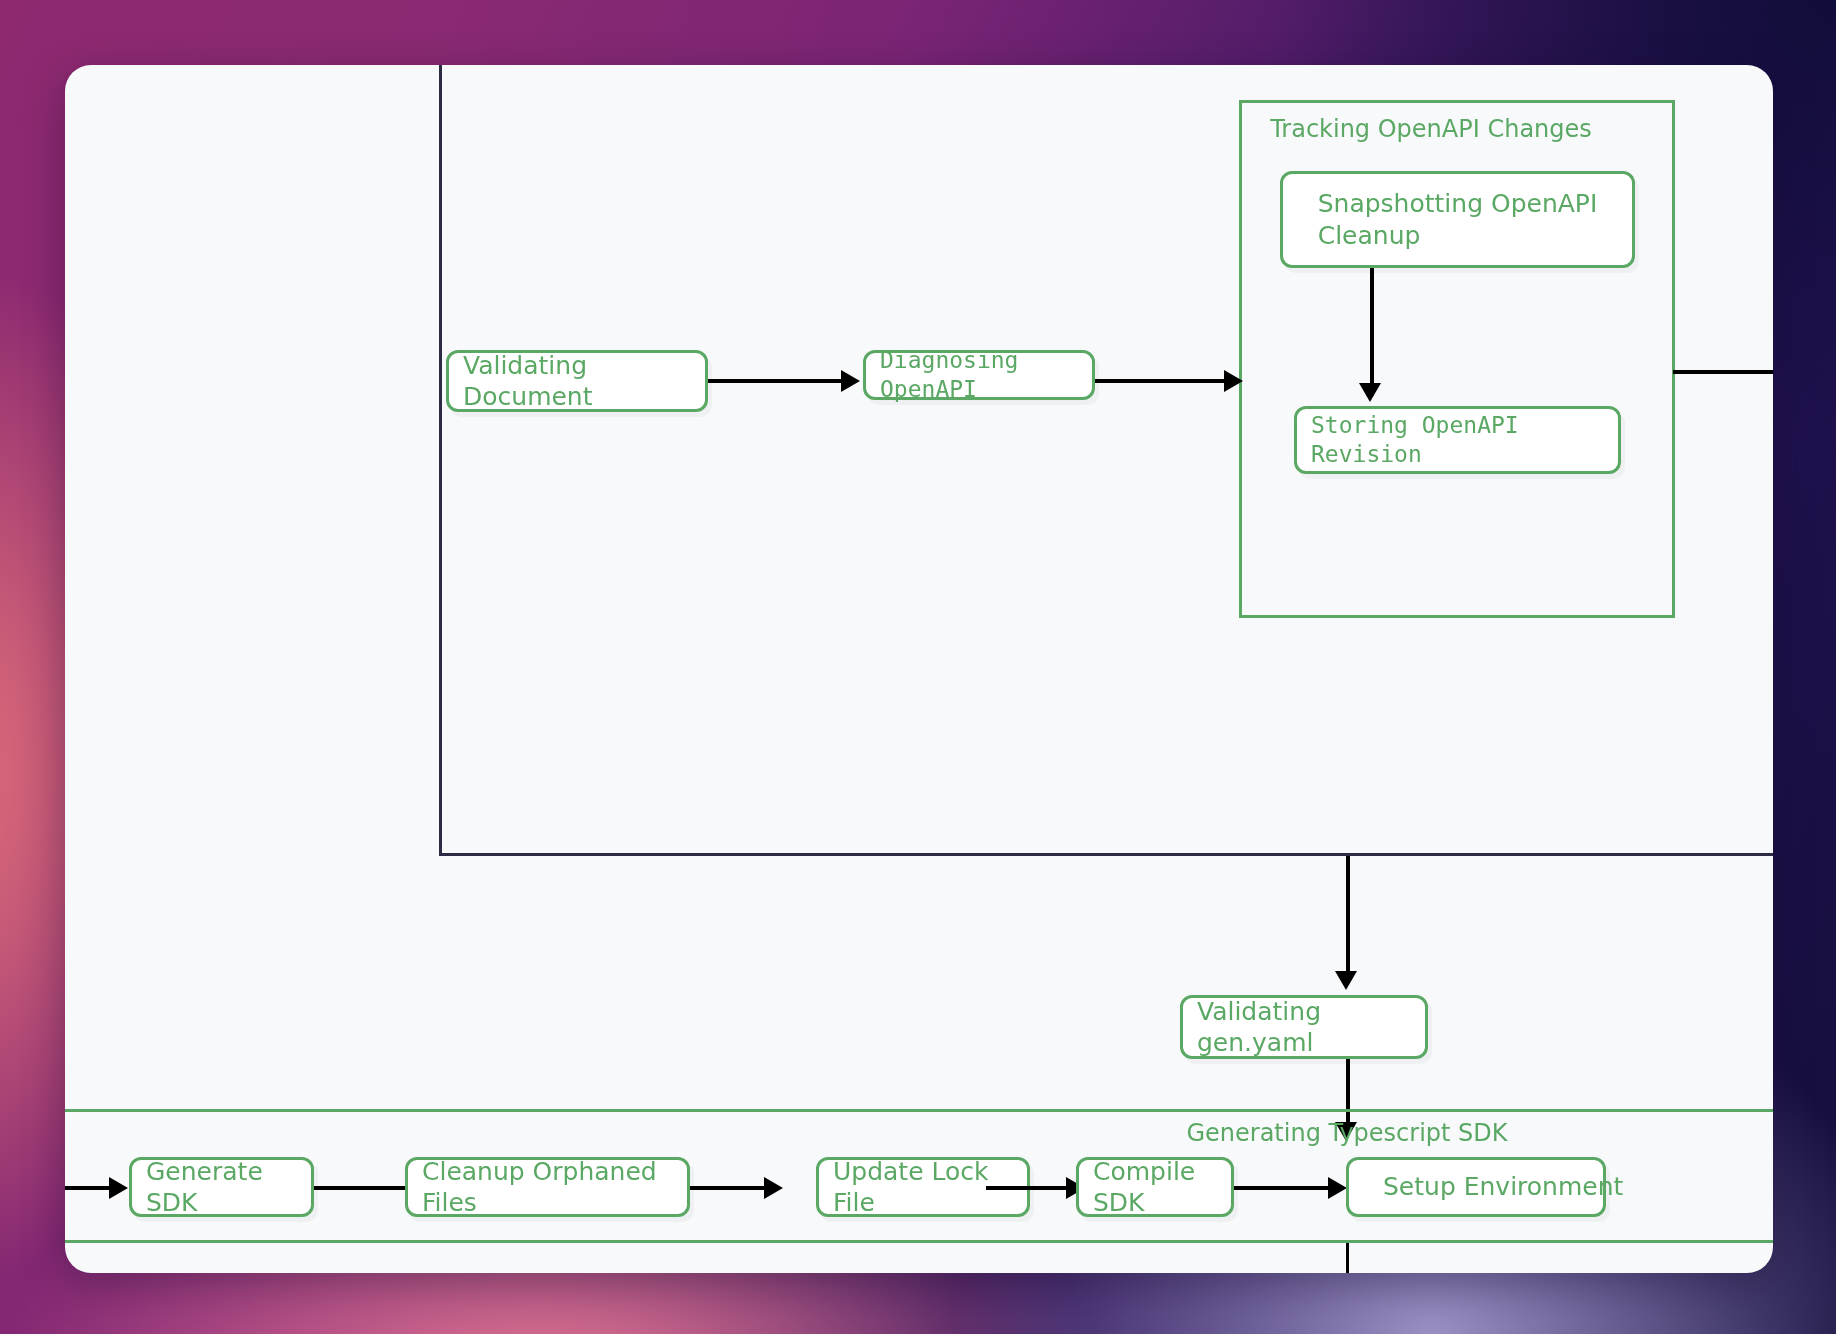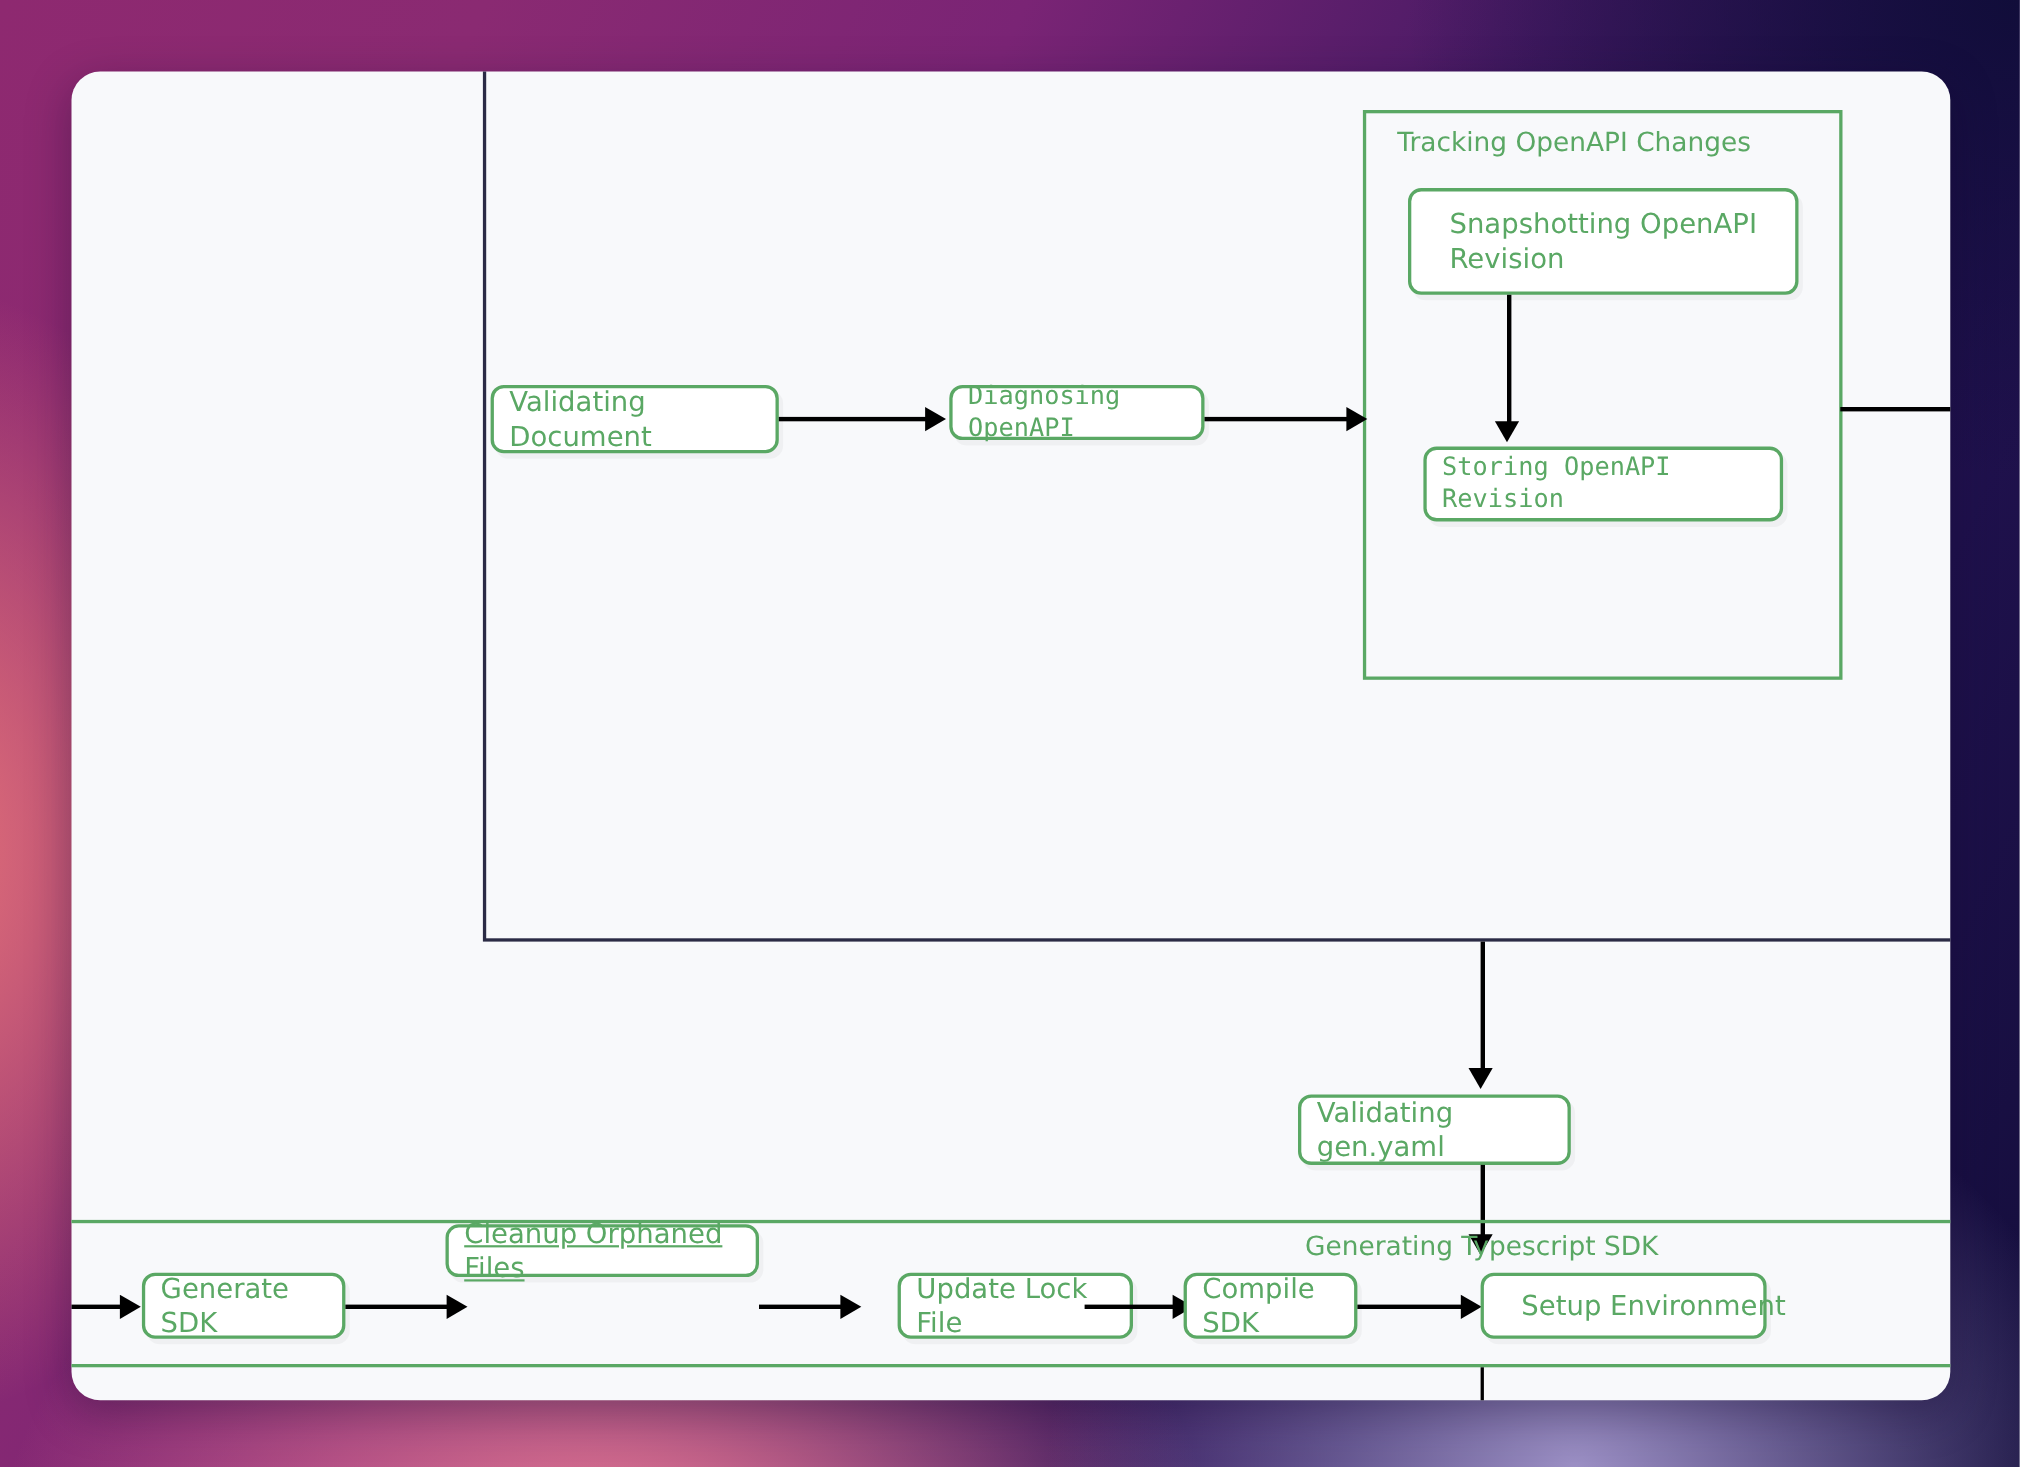--- a/index.html
+++ b/index.html
@@ -99,21 +99,21 @@
 <div id="card">
 
   <div class="dark-box" style="left:374px; top:-10px; width:1420px; height:801px;"></div>
 
   <div class="subgraph" style="left:1174px; top:35px; width:436px; height:518px;"></div>
   <div class="subgraph-title" style="left:1174px; top:50px; width:384px; text-align:center;">Tracking OpenAPI Changes</div>
 
   <div class="node" style="left:1215px; top:106px; width:355px; height:97px;">
     <span>
       <span>Snapshotting OpenAPI</span><br>
-      <span>Revision</span>
+      <span>Cleanup</span>
     </span>
   </div>
 
   <div class="vline" style="left:1305px; top:203px; height:120px;"></div>
   <div class="arrow-d" style="left:1294px; top:318px;"></div>
 
   <div class="node mono" style="left:1229px; top:341px; width:327px; height:68px;">
     <span>Storing OpenAPI Revision</span>
   </div>
 
@@ -149,21 +149,21 @@
   <div class="hline" style="left:-5px; top:1121px; width:55px;"></div>
   <div class="arrow-r" style="left:44px; top:1112px;"></div>
 
   <div class="node" style="left:64px; top:1092px; width:185px; height:60px;">
     <span>Generate SDK</span>
   </div>
 
   <div class="hline" style="left:249px; top:1121px; width:98px;"></div>
   <div class="arrow-r" style="left:341px; top:1112px;"></div>
 
-  <div class="node" style="left:340px; top:1048px; width:285px; height:48px;text-decoration:underline;">
+  <div class="node" style="left:340px; top:1092px; width:285px; height:60px;">
     <span>Cleanup Orphaned Files</span>
   </div>
 
   <div class="hline" style="left:625px; top:1121px; width:80px;"></div>
   <div class="arrow-r" style="left:699px; top:1112px;"></div>
 
   <div class="node" style="left:707px; top:1092px; width:214px; height:60px;margin-left:44px;">
     <span>Update Lock File</span>
   </div>
 

